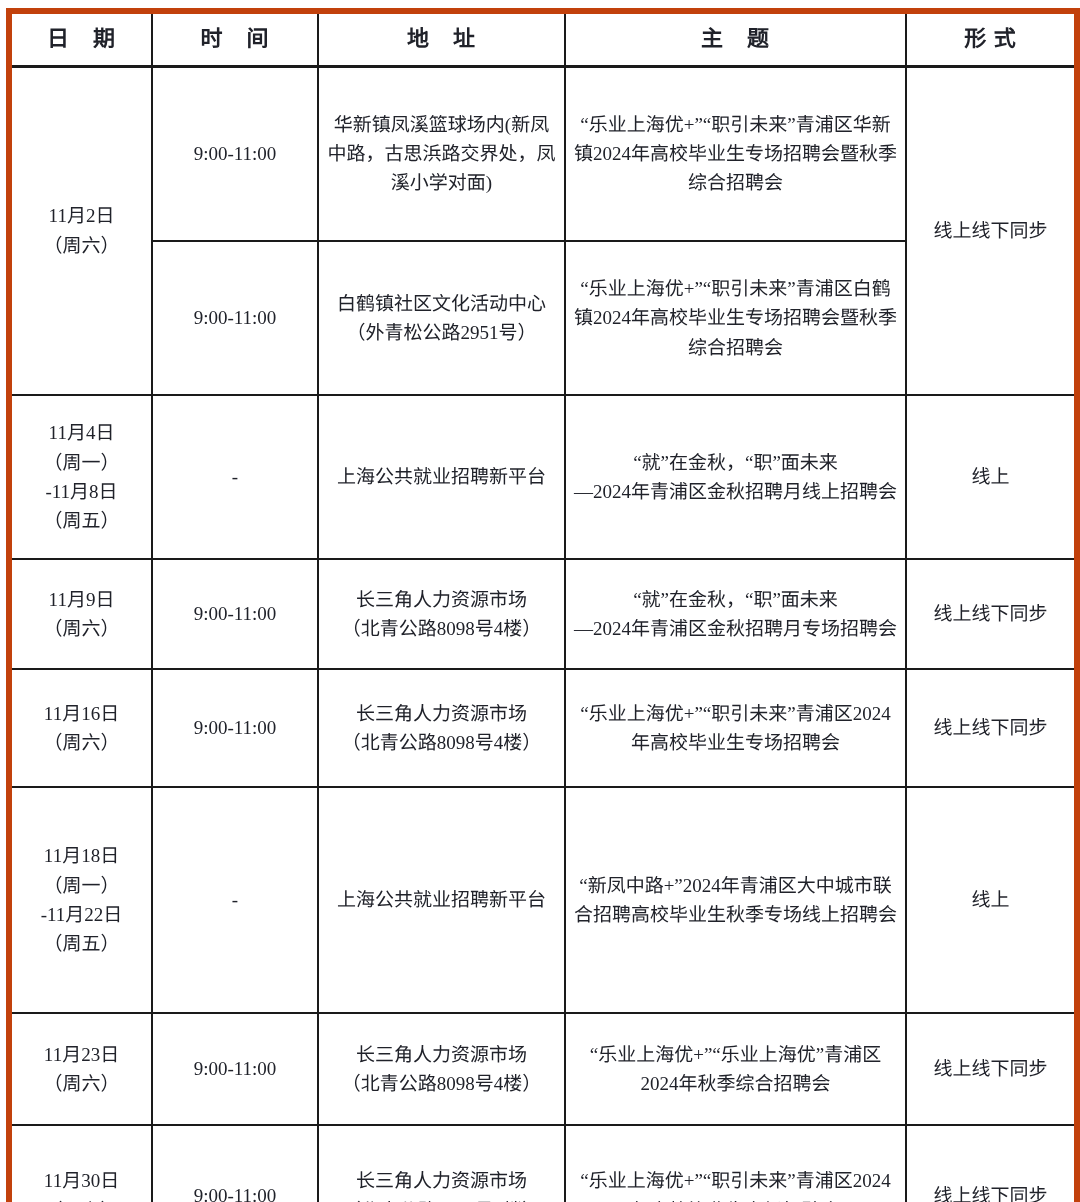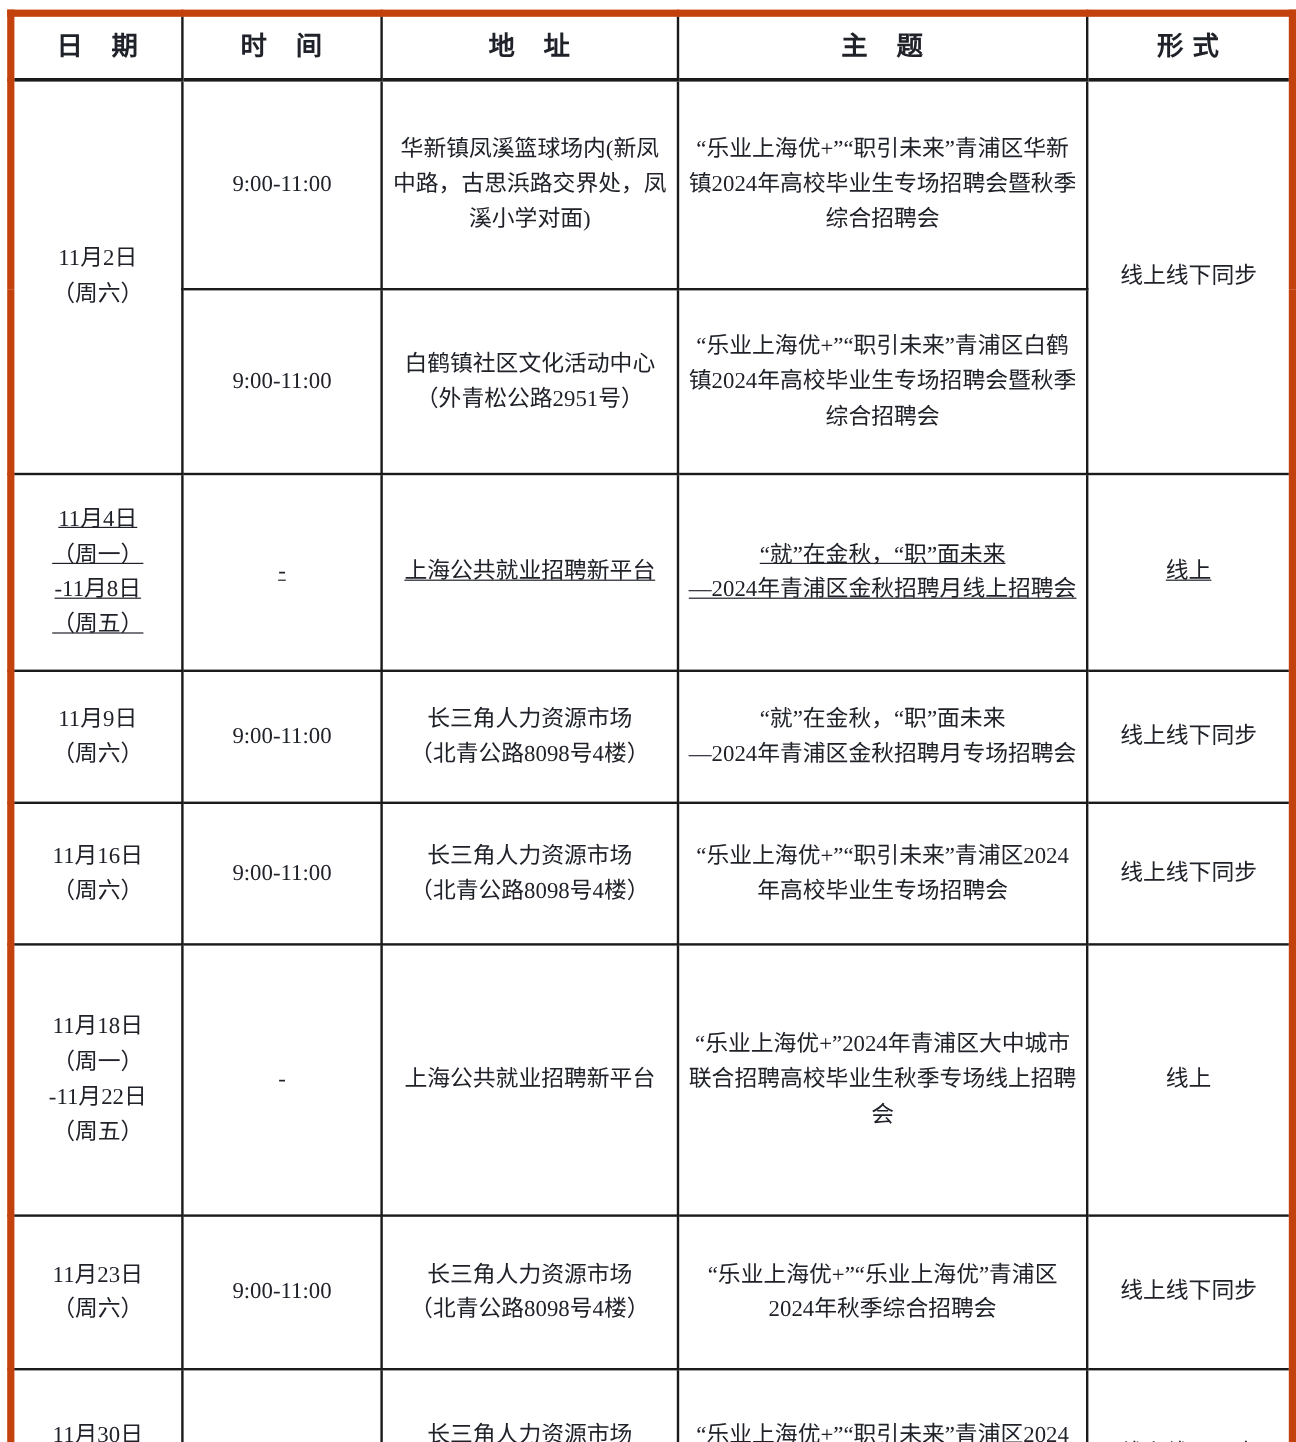--- a/index.html
+++ b/index.html
@@ -44,25 +44,25 @@
   table.schedule thead th {
     font-size: 22px;
     font-weight: bold;
     border-bottom: 3px solid #1a1a1a;
     letter-spacing: 1px;
   }
   
   tr.hdr { height: 55px; }
   tr.r0  { height: 175px; }
   tr.r1  { height: 154px; }
-  tr.r2  { height: 164px; text-decoration: underline; }
+  tr.r2  { height: 164px; }
   tr.r3  { height: 110px; }
   tr.r4  { height: 118px; }
   tr.r5  { height: 226px; }
-  tr.r6  { height: 128px; }
+  tr.r6  { height: 112px; }
   tr.r7  { height: 143px; }
 </style>
 </head>
 <body>
 
 <div class="page">
   <table class="schedule">
     <colgroup>
       <col class="c-date">
       <col class="c-time">
@@ -124,21 +124,21 @@
         <td>“乐业上海优+”“职引未来”青浦区2024年高校毕业生专场招聘会</td>
         <td>线上线下同步</td>
       </tr>
       <tr class="r5">
         <td>11月18日
 （周一）
 -11月22日
 （周五）</td>
         <td>-</td>
         <td>上海公共就业招聘新平台</td>
-        <td>“乐业上海优+”2024年青浦区大中城市联合招聘高校毕业生秋季专场线上招聘会</td>
+        <td>“新凤中路+”2024年青浦区大中城市联合招聘高校毕业生秋季专场线上招聘会</td>
         <td>线上</td>
       </tr>
       <tr class="r6">
         <td>11月23日
 （周六）</td>
         <td>9:00-11:00</td>
         <td>长三角人力资源市场
 （北青公路8098号4楼）</td>
         <td>“乐业上海优+”“乐业上海优”青浦区2024年秋季综合招聘会</td>
         <td>线上线下同步</td>

